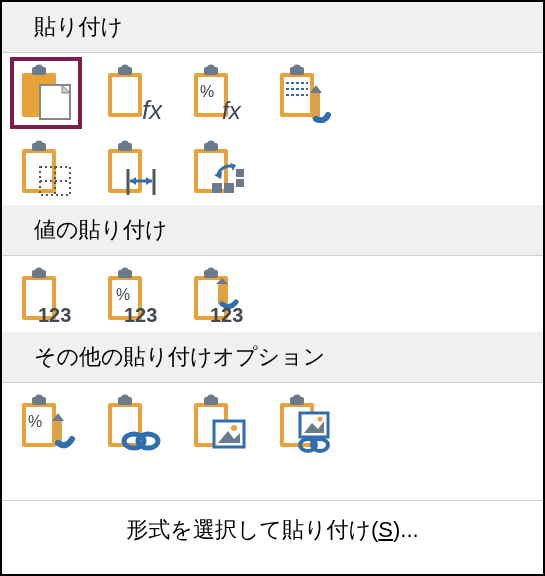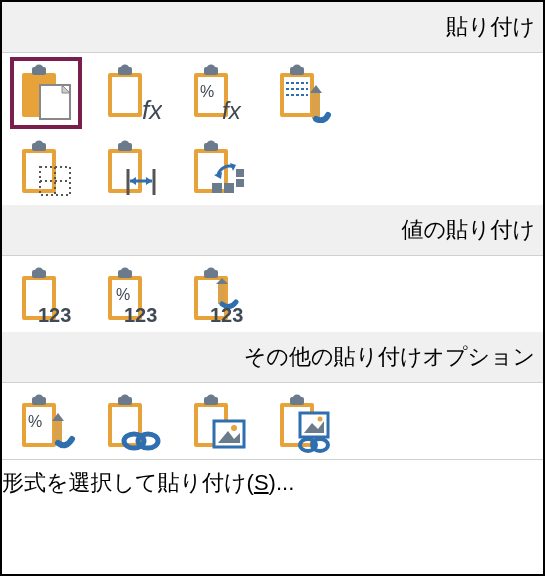--- a/index.html
+++ b/index.html
@@ -7,44 +7,45 @@
     margin: 0;
     width: 545px;
     height: 576px;
     border: 2px solid #000;
     font-family: "Meiryo", "Yu Gothic", sans-serif;
     background: #fff;
     overflow: hidden;
   }
   .section-header {
     background: #f0f0f0;
-    padding: 10px 8px;
+    padding: 10px 32px;
     border-bottom: 1px solid #d0d0d0;
     font-size: 22px;
-    text-align: right;
   }
   .icon-row {
     display: flex;
     gap: 26px;
     padding: 10px 14px 6px 14px;
   }
   .icon-btn {
     width: 60px;
     height: 60px;
     position: relative;
     cursor: pointer;
   }
   .icon-btn.selected {
     outline: 4px solid #7a1f4d;
     outline-offset: 2px;
   }
   .footer {
-    padding: 8px 0;
+    padding: 14px 0;
+    text-align: center;
     font-size: 22px;
     border-top: 1px solid #d0d0d0;
+    margin-top: 41px;
   }
   .footer .underline { text-decoration: underline; }
   svg { display:block; width:100%; height:100%; }
 </style>
 </head>
 <body>
 
 <div class="section-header">
   <span>貼り付け</span>
 </div>

